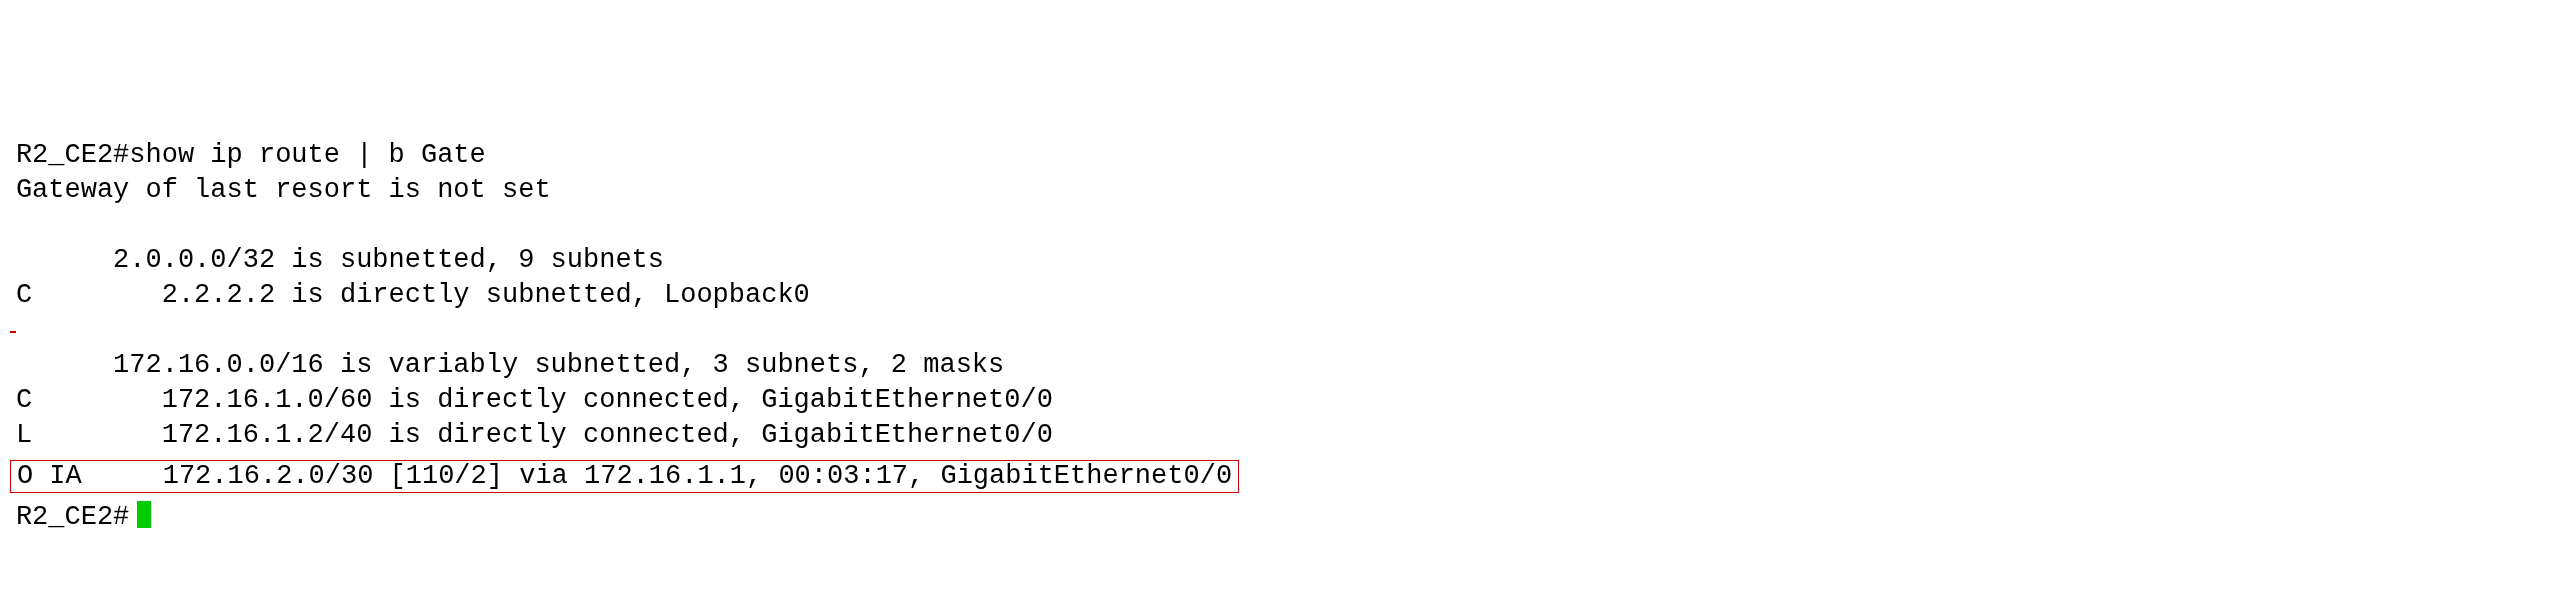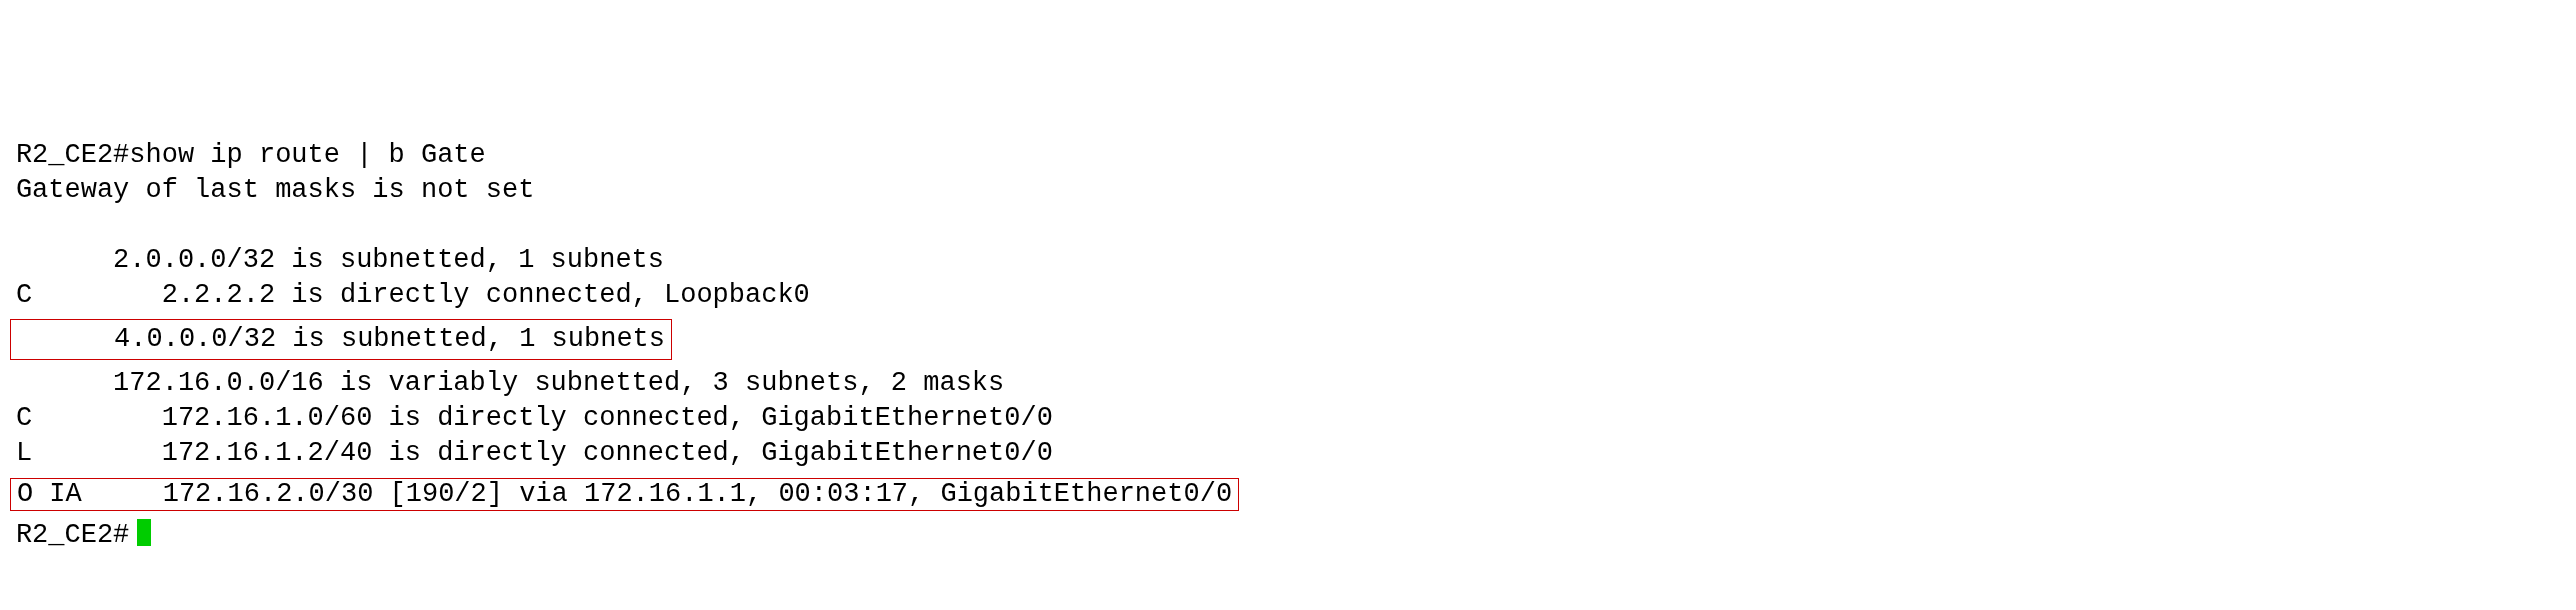--- a/index.html
+++ b/index.html
@@ -31,20 +31,20 @@
     }
     .line {
       display: block;
     }
   </style>
 </head>
 <body>
 
 
 
-<span class="line">R2_CE2#show ip route | b Gate</span><span class="line">Gateway of last masks is not set</span>
-<span class="line">      2.0.0.0/32 is subnetted, 1 subnets</span><span class="line">C        2.2.2.2 is directly connected, Loopback0</span><span class="highlight-box"><span class="line">      4.0.0.0/32 is subnetted, 1 subnets</span></span>
-<span class="line">      172.16.0.0/16 is variably subnetted, 3 subnets, 2 masks</span><span class="line">C        172.16.1.0/60 is directly connected, GigabitEthernet0/0</span><span class="line">L        172.16.1.2/40 is directly connected, GigabitEthernet0/0</span><span class="highlight-box"><span>O IA     172.16.2.0/30 [190/2] via 172.16.1.1, 00:03:17, GigabitEthernet0/0</span></span>
+<span class="line">R2_CE2#show ip route | b Gate</span><span class="line">Gateway of last resort is not set</span>
+<span class="line">      2.0.0.0/32 is subnetted, 9 subnets</span><span class="line">C        2.2.2.2 is directly subnetted, Loopback0</span><span class="highlight-box"></span>
+<span class="line">      172.16.0.0/16 is variably subnetted, 3 subnets, 2 masks</span><span class="line">C        172.16.1.0/60 is directly connected, GigabitEthernet0/0</span><span class="line">L        172.16.1.2/40 is directly connected, GigabitEthernet0/0</span><span class="highlight-box"><span>O IA     172.16.2.0/30 [110/2] via 172.16.1.1, 00:03:17, GigabitEthernet0/0</span></span>
 <span>R2_CE2#</span><span class="cursor"></span>
 
 
 
 
 
 </body></html>

